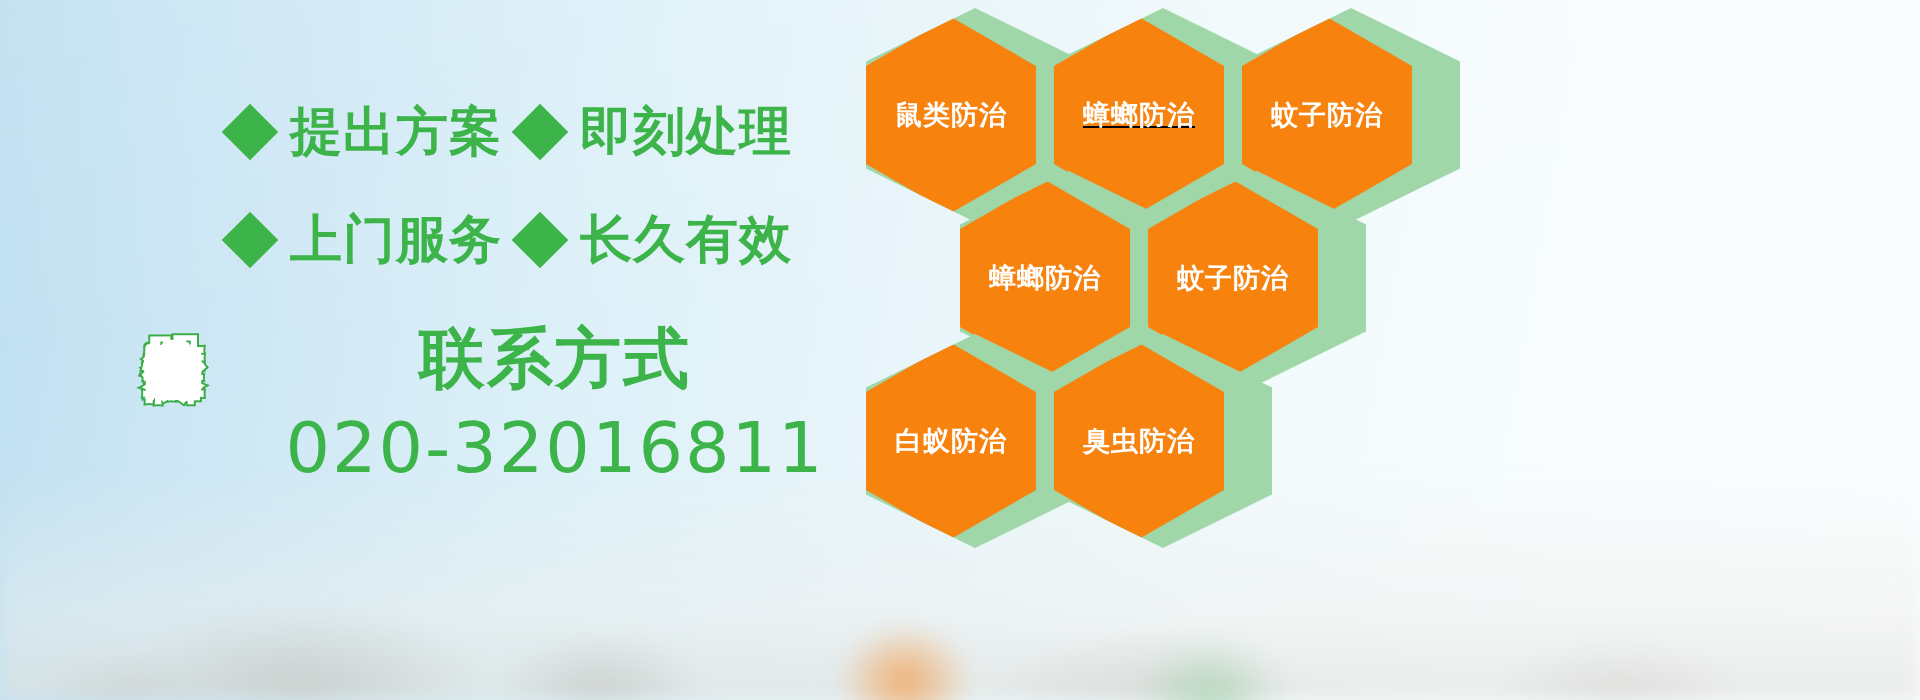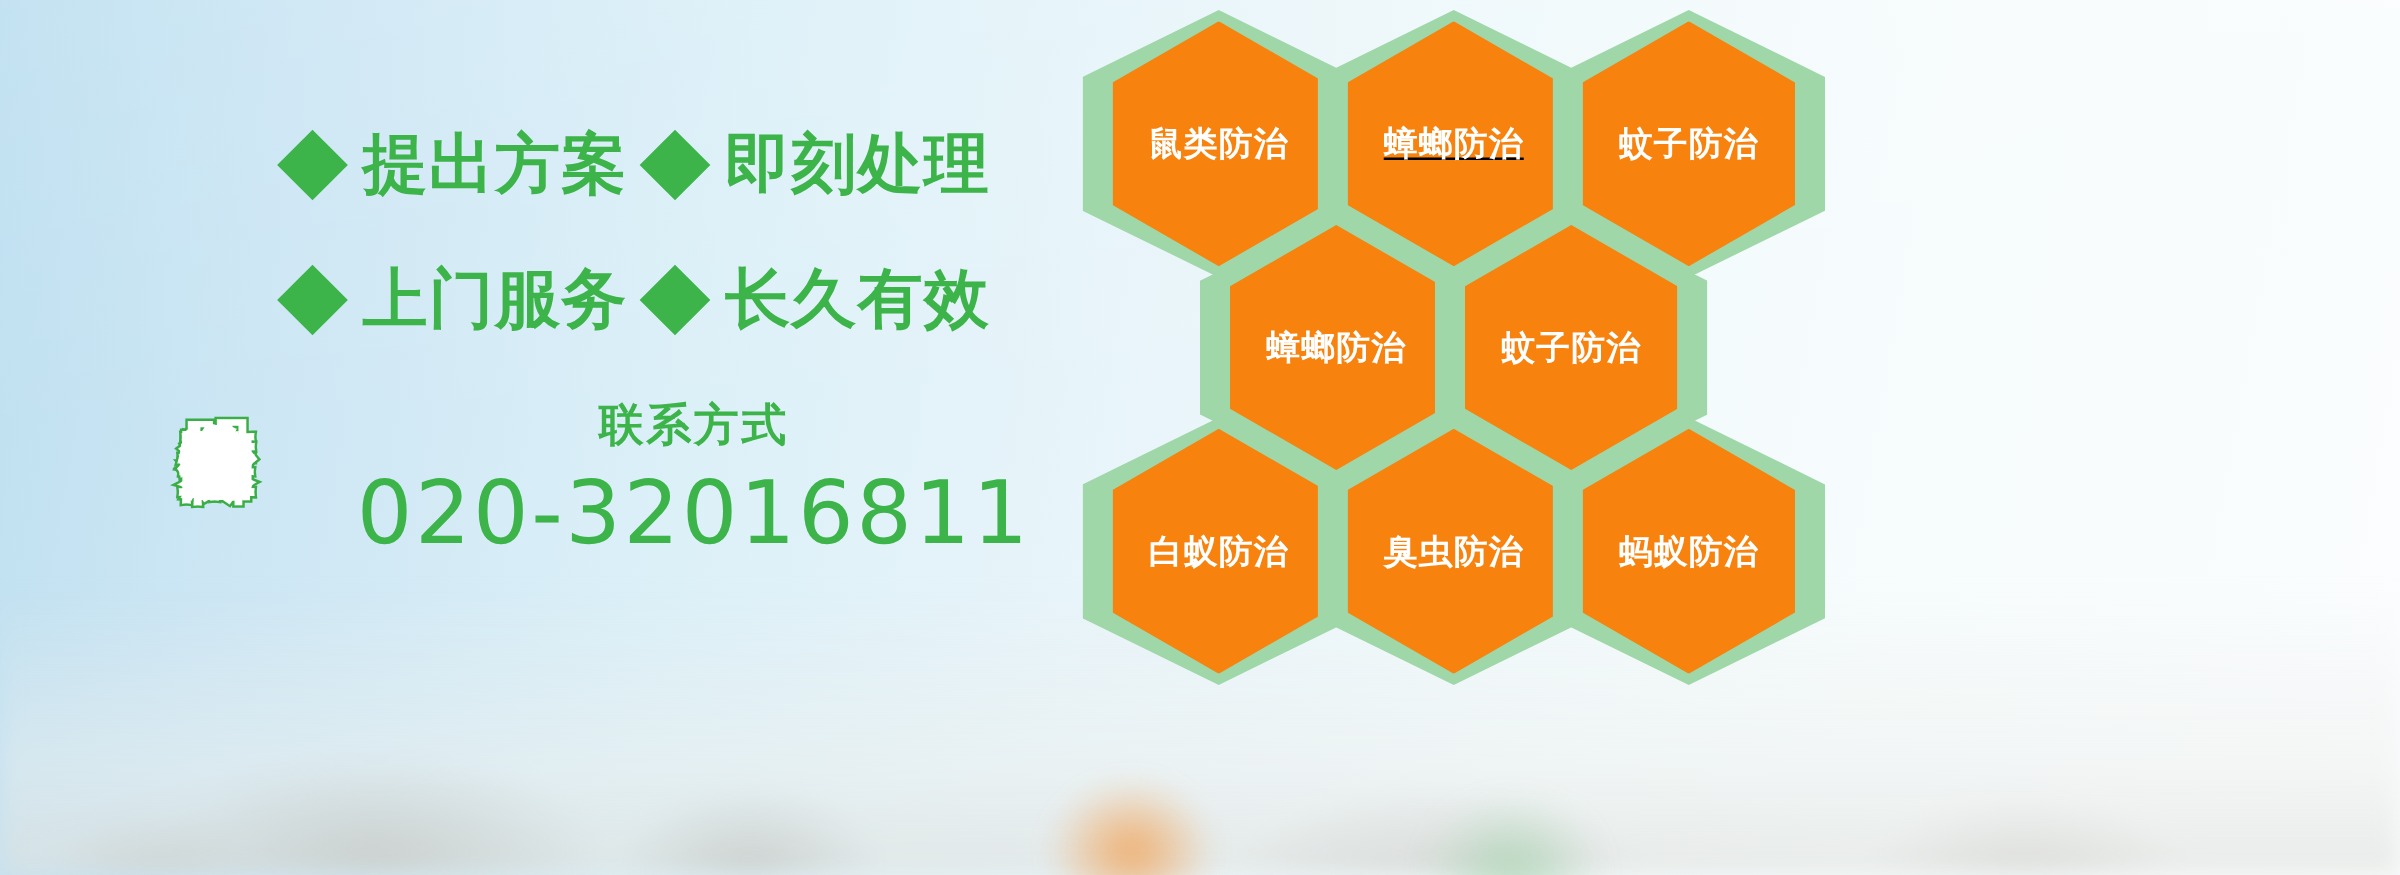--- a/index.html
+++ b/index.html
@@ -98,38 +98,38 @@
   .feature-text { letter-spacing:1px; }
 
   
   #contact {
     position:absolute; left:240px; top:318px; width:630px;
     text-align:center;
     color:#3cb44a;
     font-family:"DejaVu Sans","Liberation Sans",sans-serif;
   }
   #contact-title {
-    font-size:36px; font-weight:bold; line-height:1.25;
+    font-size:66px; font-weight:bold; line-height:1.25;
     letter-spacing:2px;
   }
   .phone {
     font-family:"DejaVu Sans","Liberation Sans",sans-serif;
     font-size:70px; font-weight:normal;
     letter-spacing:2px; line-height:1.35;
     color:#3cb44a;
   }
 
   
   #honeycomb {
     position:absolute; left:858px; top:0px; width:600px; height:560px;
   }
   .hex {
     position:absolute;
     width:218px; height:214px;
-    display:flex; align-items:center; justify-content:center;
+    display:flex; align-items:center; 
     clip-path:polygon(50% 0%, 100% 25%, 100% 75%, 50% 100%, 0% 75%, 0% 25%);
     background:#9fd7a8;
   }
   .hex-inner {
     width:170px; height:196px;
     display:flex; align-items:center; justify-content:center;
     clip-path:polygon(50% 0%, 100% 25%, 100% 75%, 50% 100%, 0% 75%, 0% 25%);
     background:#f7830e;
   }
   .hex-label {
@@ -218,21 +218,16 @@
         <span class="hex-label">白蚁防治</span>
       </div>
     </div>
 
     <div class="hex" style="left:196px; top:334px;">
       <div class="hex-inner">
         <span class="hex-label">臭虫防治</span>
       </div>
     </div>
 
-    <div class="hex" style="left:384px; top:334px;">
-      <div class="hex-inner">
-        <span class="hex-label">蚂蚁防治</span>
-      </div>
-    </div>
 
   </div>
 
 </div>
 
 </body></html>

